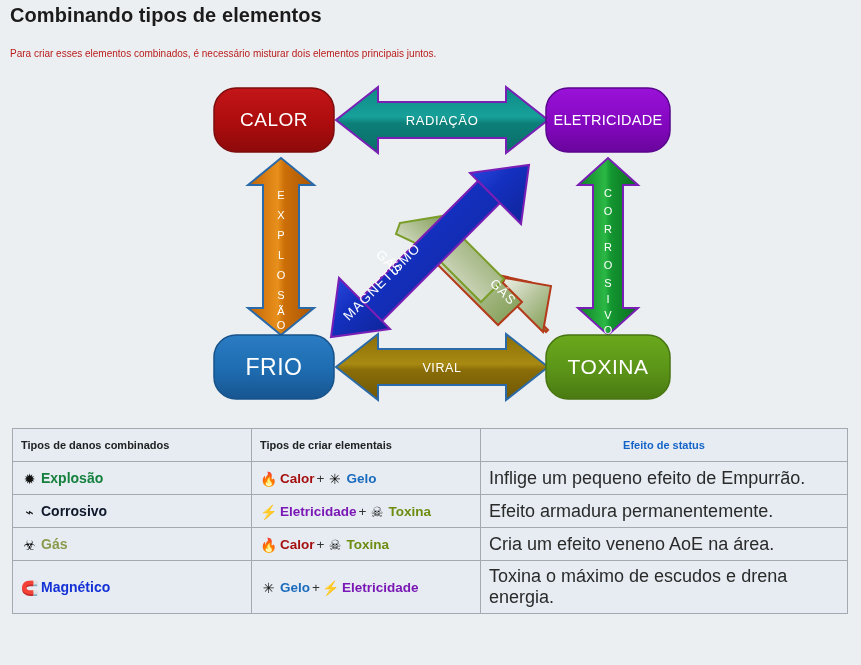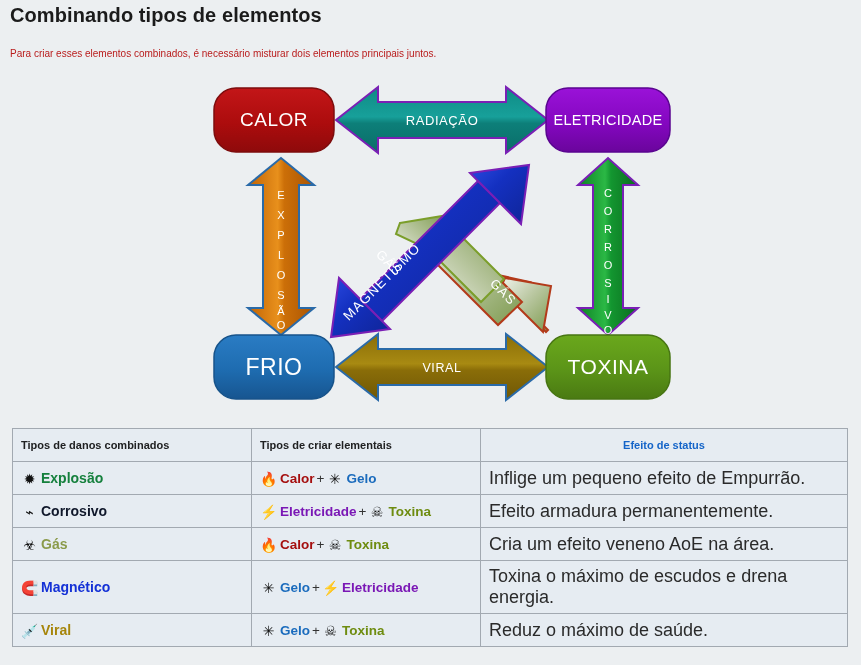--- a/index.html
+++ b/index.html
@@ -246,21 +246,16 @@
         <tr>
           <td><span class="ico">☣</span><span class="cmb" style="color:#8a9a4a">Gás</span></td>
           <td><span class="ico">🔥</span><span class="elem" style="color: rgb(165, 15, 15);">Calor</span><span class="plus">+</span><span class="ico">☠</span><span class="elem" style="color: rgb(110, 140, 16);">Toxina</span></td>
           <td class="status-cell">Cria um efeito veneno AoE na área.</td>
         </tr>
         <tr>
           <td><span class="ico">🧲</span><span class="cmb" style="color:#1431d6">Magnético</span></td>
           <td><span class="ico">✳</span><span class="elem" style="color: rgb(26, 107, 189);">Gelo</span><span class="plus">+</span><span class="ico">⚡</span><span class="elem" style="color: rgb(122, 23, 181);">Eletricidade</span></td>
           <td class="status-cell">Toxina o máximo de escudos e drena energia.</td>
         </tr>
-        <tr>
-          <td><span class="ico">💉</span><span class="cmb" style="color:#a6850b">Viral</span></td>
-          <td><span class="ico">✳</span><span class="elem" style="color: rgb(26, 107, 189);">Gelo</span><span class="plus">+</span><span class="ico">☠</span><span class="elem" style="color: rgb(110, 140, 16);">Toxina</span></td>
-          <td class="status-cell">Reduz o máximo de saúde.</td>
-        </tr>
       </tbody>
   </table>
 
 </div>
 
 </body></html>

